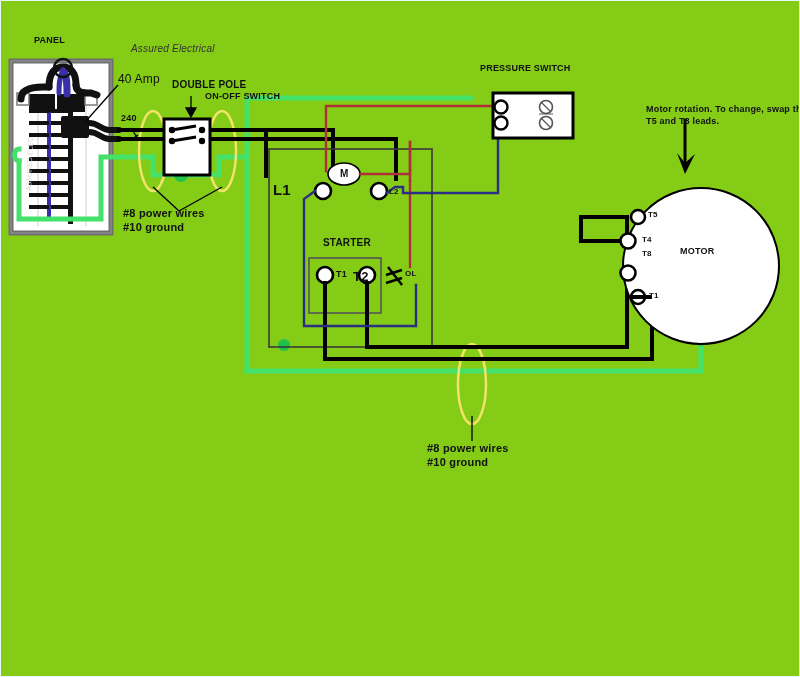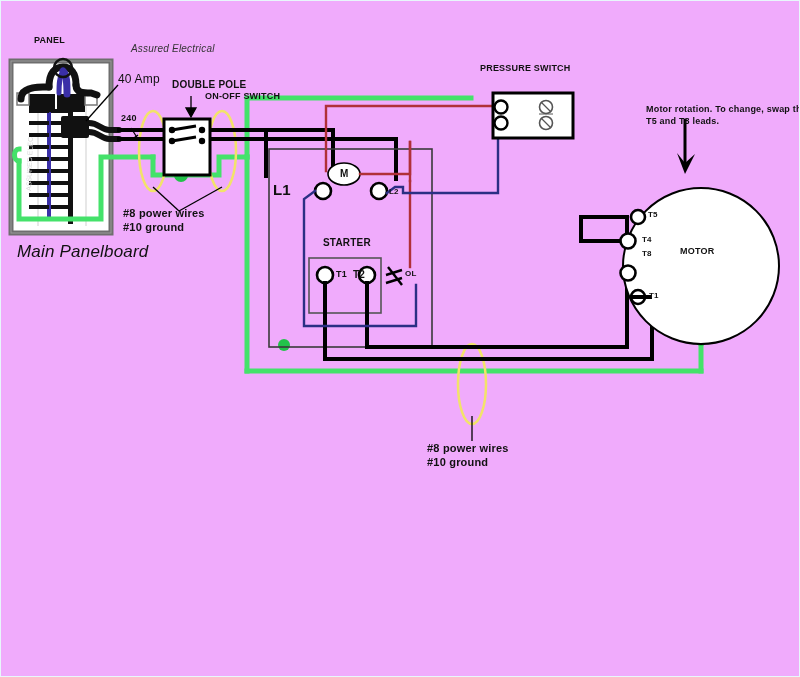--- a/index.html
+++ b/index.html
@@ -4,21 +4,21 @@
 <style>
   html, body {
     margin: 0;
     padding: 0;
     background: #ffffff;
   }
   #canvas {
     position: relative;
     width: 800px;
     height: 677px;
-    background: #f0abfc;
+    background: #84cc16;
     border: 1px solid #e8f7fb;
     box-sizing: border-box;
     overflow: hidden;
     font-family: "Liberation Sans", sans-serif;
   }
   #diagram-svg {
     position: absolute;
     left: 0;
     top: 0;
     width: 800px;
@@ -250,21 +250,20 @@
       <line x1="221" y1="186" x2="178" y2="210"></line>
 
       <line x1="471" y1="415" x2="471" y2="440"></line>
     </g>
   </svg>
 
   <div class="lbl" style="left:33px; top:34px; font-size:9px;">PANEL</div>
 
   <div class="lbl lbl-italic lbl-plain" style="left:130px; top:42px; font-size:10px; color:#333;">Assured Electrical</div>
 
-  <div class="lbl lbl-plain" style="left:16px; top:240px; font-size:17px; font-style:italic;">Main Panelboard</div>
 
   <div class="lbl lbl-plain" style="left:117px; top:71px; font-size:12px;">40 Amp</div>
 
   <div class="lbl" style="left:120px; top:112px; font-size:9px;">240</div>
 
   <div class="lbl" style="left:171px; top:78px; font-size:10px;">DOUBLE POLE</div>
   <div class="lbl" style="left:160px; top:90px; font-size:9px;margin-left:44px;">ON-OFF SWITCH</div>
 
   <div class="lbl" style="left:122px; top:206px; font-size:11px;">#8 power wires</div>
   <div class="lbl" style="left:122px; top:220px; font-size:11px;">#10 ground</div>
@@ -280,21 +279,21 @@
 
   <div class="lbl" style="left:645px; top:103px; font-size:9px;">Motor rotation. To change, swap the</div>
   <div class="lbl" style="left:645px; top:115px; font-size:9px;">T5 and T8 leads.</div>
 
   <div class="lbl" style="left:272px; top:180px; font-size:15px;">L1</div>
   <div class="lbl" style="left:388px; top:186px; font-size:8px;">L2</div>
 
   <div class="lbl" style="left:339px; top:167px; font-size:10px;">M</div>
 
   <div class="lbl" style="left:335px; top:268px; font-size:9px;">T1</div>
-  <div class="lbl" style="left:352px; top:268px; font-size:10px;">T2</div>
+  <div class="lbl" style="left:352px; top:268px; font-size:13px;">T2</div>
 
   <div class="lbl" style="left:404px; top:268px; font-size:8px;">OL</div>
 
   <div class="lbl" style="left:647px; top:209px; font-size:8px;">T5</div>
   <div class="lbl" style="left:641px; top:234px; font-size:8px;">T4</div>
   <div class="lbl" style="left:641px; top:248px; font-size:8px;">T8</div>
   <div class="lbl" style="left:648px; top:290px; font-size:8px;">T1</div>
 
 </div>
 

